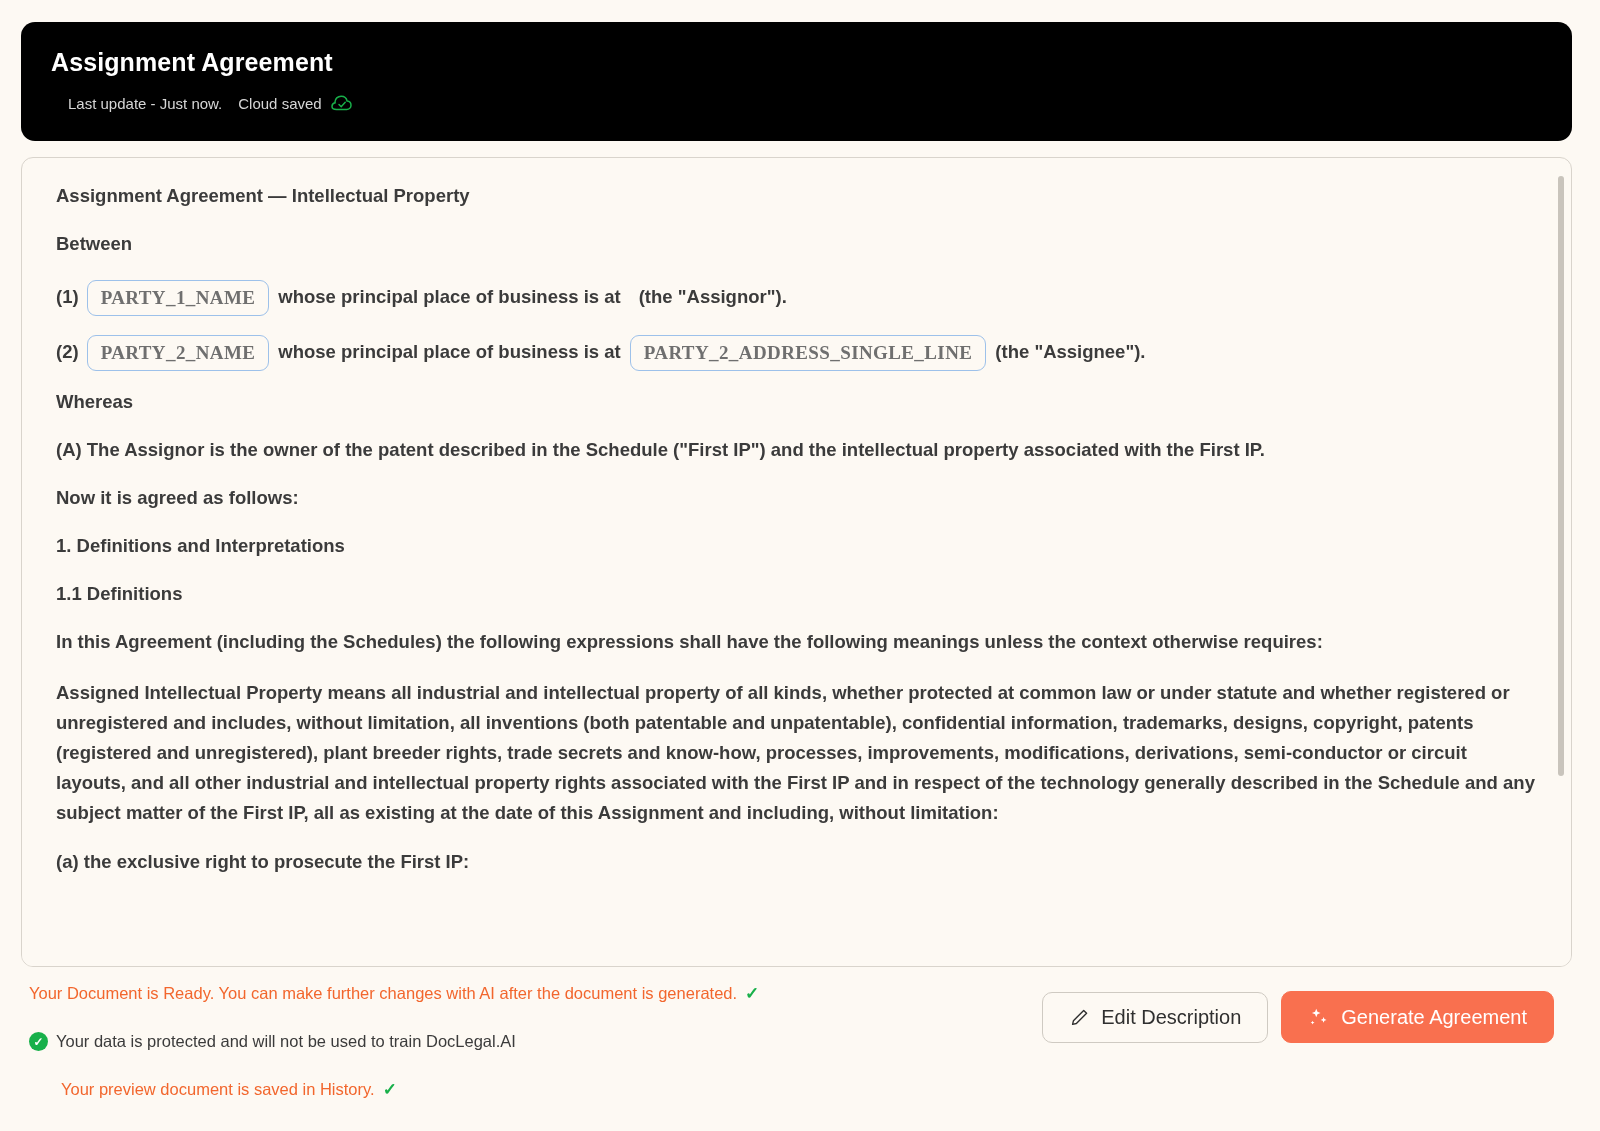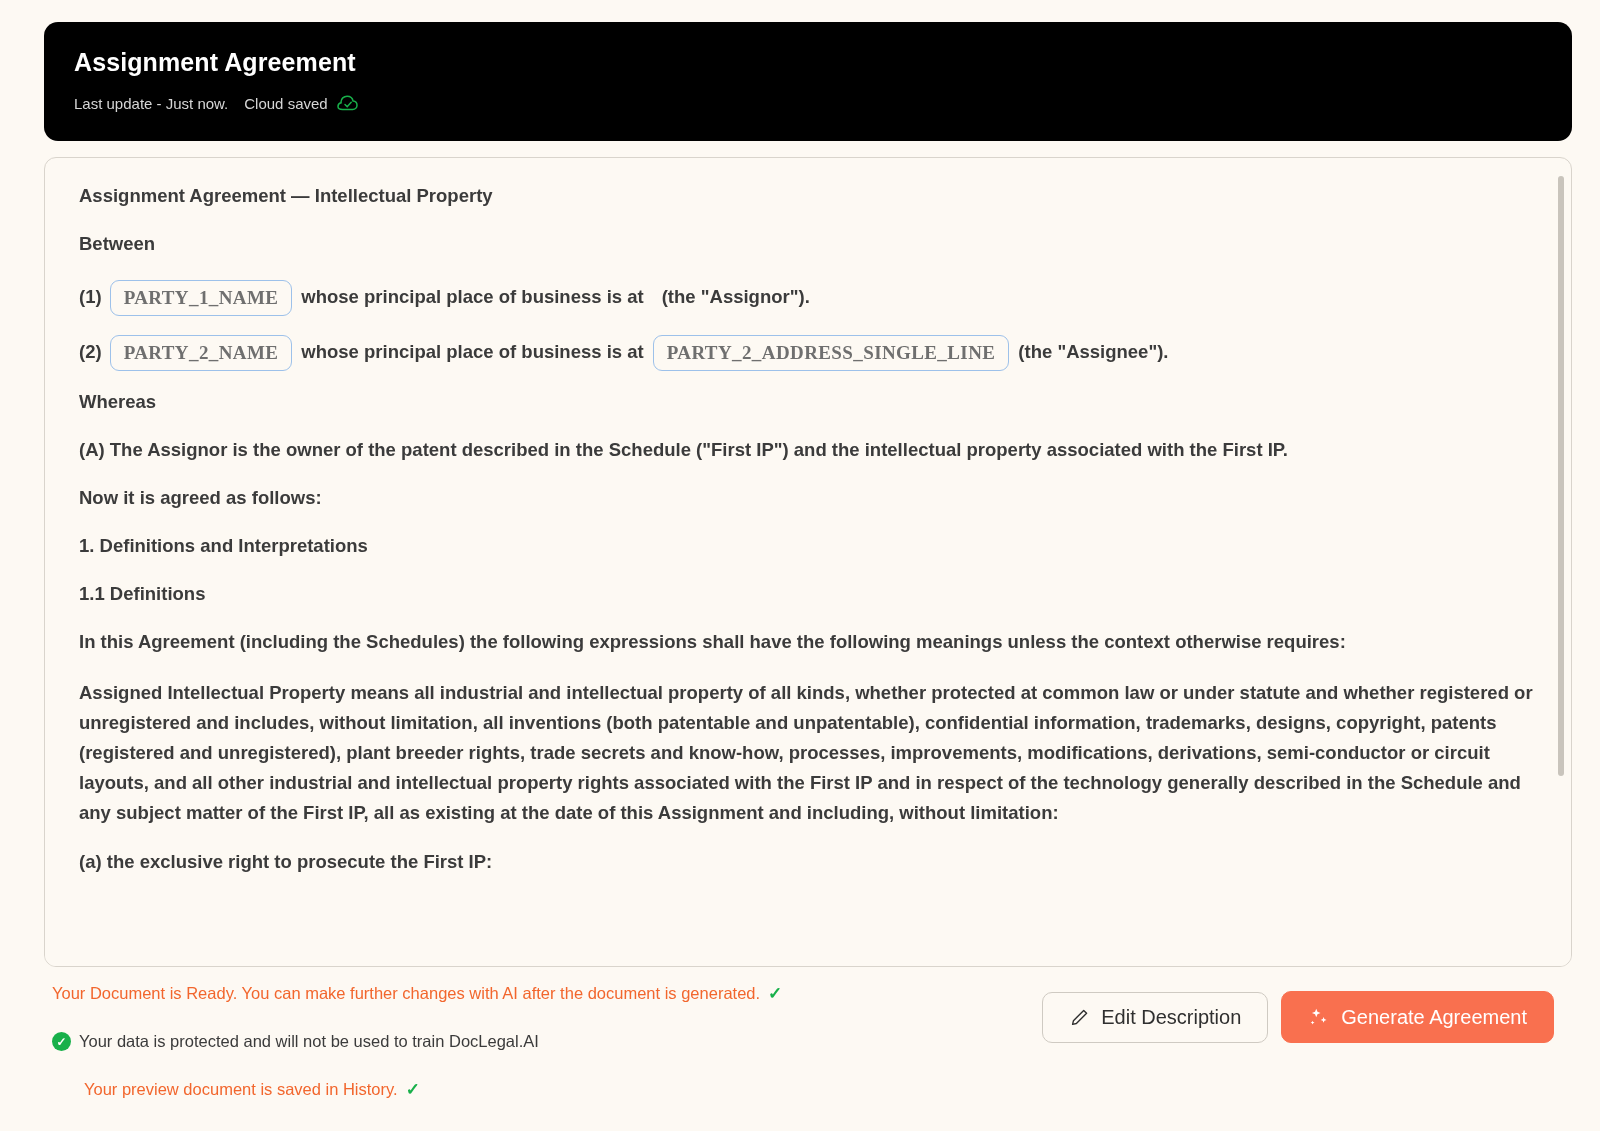--- a/index.html
+++ b/index.html
@@ -9,21 +9,21 @@
     width: 1600px;
     height: 1131px;
     background: #fdf9f3;
     font-family: "Liberation Sans", sans-serif;
   }
   .page {
     position: relative;
     width: 1600px;
     height: 1131px;
     background: #fdf9f3;
-    padding: 22px 28px 0 44px;
+    padding: 22px 28px 0 21px;
   }
 
   
   .header {
     background: #000000;
     border-radius: 14px;
     padding: 26px 30px 28px 30px;
     color: #ffffff;
     margin-bottom: 16px;
   }
@@ -33,20 +33,21 @@
     letter-spacing: 0.1px;
     margin: 0 0 16px 0;
     color: #ffffff;
   }
   .header-sub {
     font-size: 15px;
     color: #d6d6d6;
     display: flex;
     align-items: center;
     gap: 6px;
+    margin-left: 17px;
   }
   .header-sub .sub-item { white-space: pre; }
   .cloud-icon { display: inline-flex; align-items: center; margin-left: 2px; }
 
   
   .doc-card {
     position: relative;
     background: #fdf9f3;
     border: 1px solid #d9d4cc;
     border-radius: 12px;

